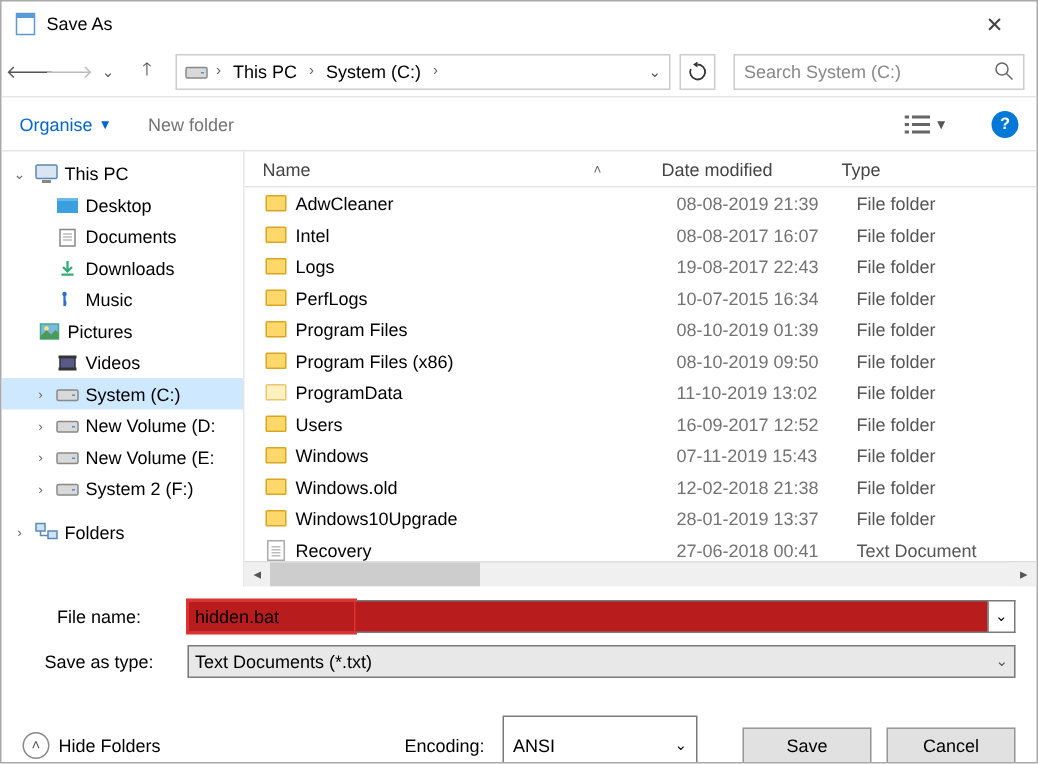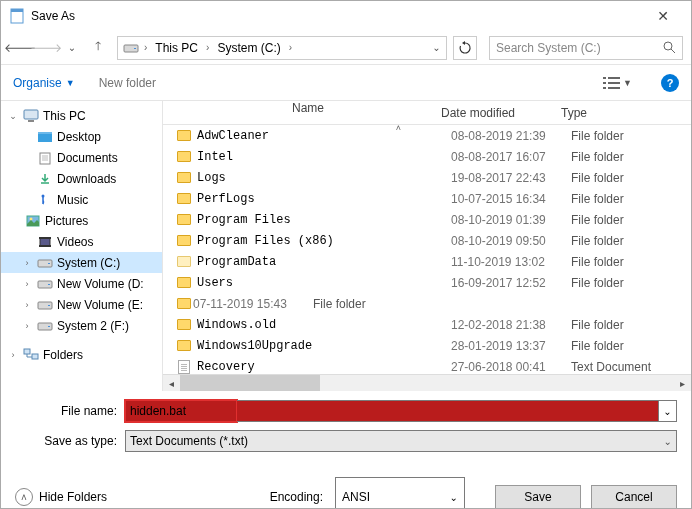--- a/index.html
+++ b/index.html
@@ -37,44 +37,44 @@
 .main { display:flex; height: 290px; }
 .tree { width: 162px; border-right:1px solid #e5e5e5; overflow:hidden; padding-top:4px;}
 .tree-row{display:flex;align-items:center;height:21px;padding-left:6px;gap:4px;white-space:nowrap;}
 .tree-row.sel{background:#cde8ff;}
 .tree-exp{width:12px;color:#666;font-size:9px;text-align:center;}
 .tree-icon{width:16px;height:16px;display:flex;align-items:center;justify-content:center;font-size:12px;}
 .tree-spacer{height:8px;}
 
 .filepane{flex:1;display:flex;flex-direction:column;overflow:hidden;}
 .cols{display:flex;height:24px;border-bottom:1px solid #e5e5e5;color:#444;padding-left:8px;}
-.col-name{width:270px;display:flex;align-items:center;gap:8px;padding-left:4px;flex-direction:column;}
+.col-name{width:270px;display:flex;align-items:center;gap:8px;padding-left:4px;}
 .col-date{width:120px;display:flex;align-items:center;}
 .col-type{flex:1;display:flex;align-items:center;}
 .sort-arrow{font-size:9px;color:#666;}
 .filelist{flex:1;overflow:hidden;}
 .file-row{display:flex;height:21px;align-items:center;padding-left:12px;}
 .file-icon{width:18px;display:flex;align-items:center;justify-content:center;}
-.file-name{width:258px;padding-left:4px;font-family:Liberation Mono, monospace;}
+.file-name{width:258px;padding-left:4px;}
 .file-date{width:120px;color:#737373;}
 .file-type{flex:1;color:#555;}
 .folder-ico{width:14px;height:11px;background:#ffd86b;border:1px solid #daa520;border-radius:1px;display:inline-block;}
 .folder-ico.faded{background:#fff0c0;border-color:#e6c870;}
 .doc-ico{width:12px;height:14px;background:#fff;border:1px solid #aaa;position:relative;display:inline-block;}
 .doc-ico::before{content:"";position:absolute;top:3px;left:2px;right:2px;height:1px;background:#bbb;box-shadow:0 2px 0 #bbb,0 4px 0 #bbb,0 6px 0 #bbb;}
 
 .hscroll{height:17px;background:#f0f0f0;border-top:1px solid #ddd;display:flex;align-items:center;}
 .hscroll .arrow{width:17px;height:100%;display:flex;align-items:center;justify-content:center;color:#555;font-size:10px;background:#f0f0f0;}
 .hscroll .track{flex:1;height:100%;}
 .hscroll .thumb{width:140px;height:100%;background:#cdcdcd;}
 
 
 .bottom{padding:8px 14px;}
 .form-row{display:flex;align-items:center;height:24px;margin-bottom:6px;}
-.form-label{width:110px;text-align:right;padding-right:8px;color:#000;}
+.form-label{width:110px;text-align:center;padding-right:8px;color:#000;}
 .text-input{flex:1;height:22px;border:1px solid #7a7a7a;padding:0 4px;font-size:12px;background:#b91c1c;}
 .combo{flex:1;height:22px;border:1px solid #7a7a7a;background:#e8e8e8;display:flex;align-items:center;padding:0 4px;}
 .combo .dd{margin-left:auto;font-size:10px;color:#555;}
 .highlight-red{outline:2px solid #e03030;outline-offset:-1px;}
 
 .footer{display:flex;align-items:center;padding:10px 14px;gap:10px;}
 .hide-folders{display:flex;align-items:center;gap:6px;}
 .circ{width:18px;height:18px;border:1px solid #888;border-radius:50%;display:flex;align-items:center;justify-content:center;font-size:10px;color:#555;}
 .footer .sp{flex:1;}
 .enc-label{margin-right:2px;}
@@ -359,20 +359,21 @@
             <span class="folder-ico"></span>
           </span>
           <span class="file-name">Users</span>
           <span class="file-date">16-09-2017 12:52</span>
           <span class="file-type">File folder</span>
         </div>
         <div class="file-row">
           <span class="file-icon">
             <span class="folder-ico"></span>
           </span>
+          <span class="file-name">Windows</span>
           <span class="file-date">07-11-2019 15:43</span>
           <span class="file-type">File folder</span>
         </div>
         <div class="file-row">
           <span class="file-icon">
             <span class="folder-ico"></span>
           </span>
           <span class="file-name">Windows.old</span>
           <span class="file-date">12-02-2018 21:38</span>
           <span class="file-type">File folder</span>

